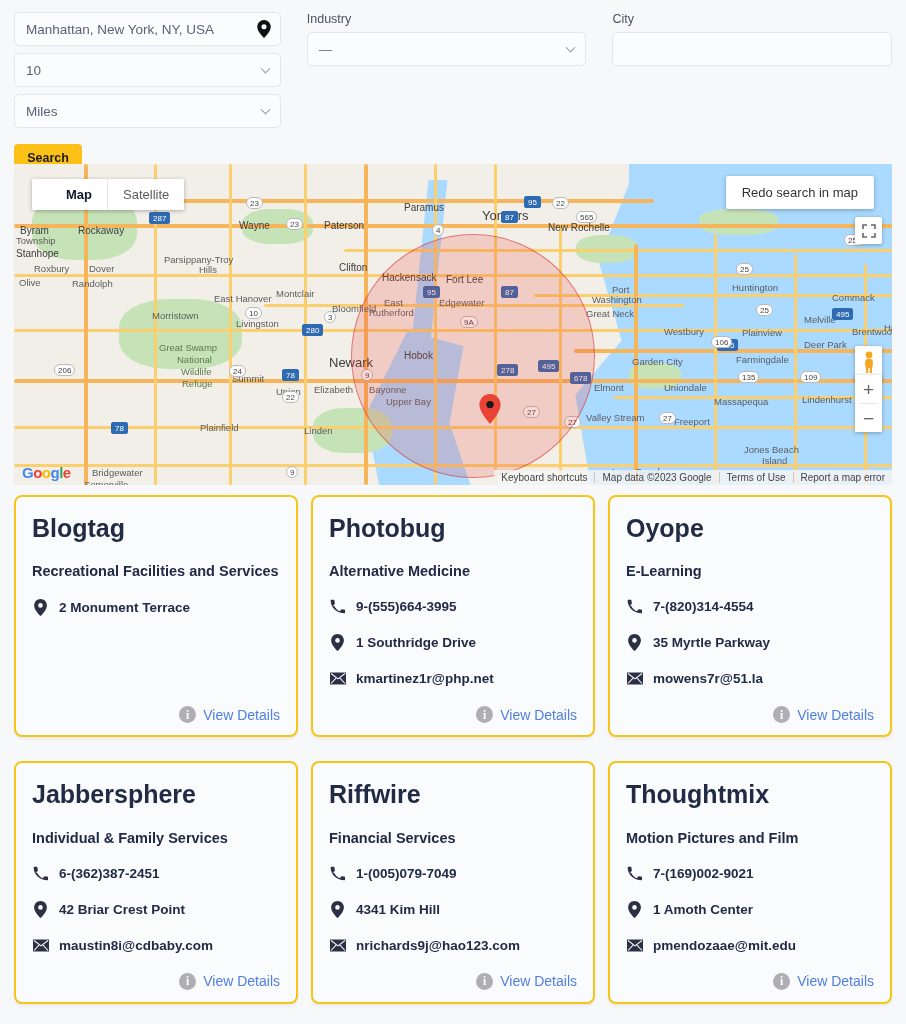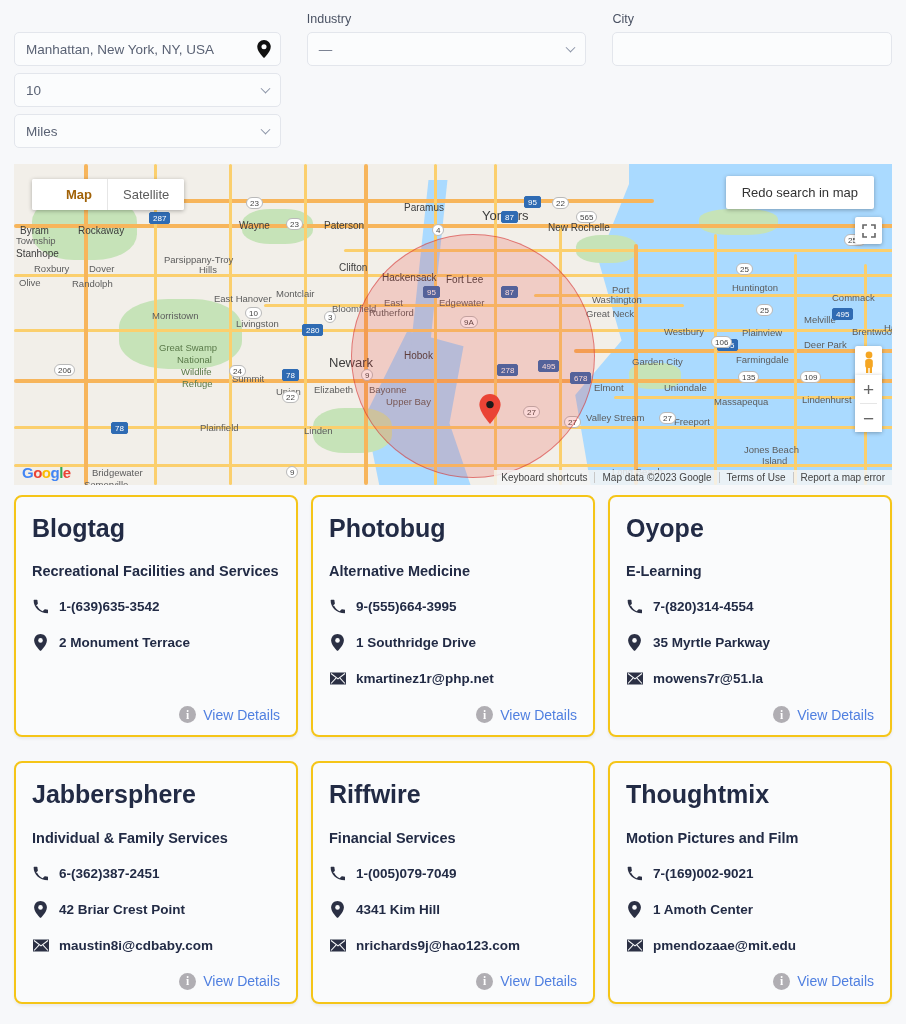--- a/index.html
+++ b/index.html
@@ -11,21 +11,21 @@
     overflow: hidden;
   }
 
   
   .search-form {
     position: relative;
     padding: 12px 14px 0 14px;
     height: 160px;
   }
   .form-cols { display: flex; gap: 26px; }
-  .col-left { width: 270px; display: flex; flex-direction: column; gap: 7px; margin-top: 20px; }
+  .col-left { width: 270px; display: flex; flex-direction: column; gap: 7px; }
   .col-mid  { width: 283px; }
   .col-right{ width: 283px; }
 
   .field {
     position: relative;
     height: 34px;
     border: 1px solid #e3e6ec;
     border-radius: 5px;
     background: #fbfcfd;
     display: flex;
@@ -131,21 +131,21 @@
     box-shadow: 0 1px 4px rgba(0,0,0,.3);
     border-radius: 2px;
     overflow: hidden;
   }
   .map-type-ctl button {
     border: none; background: #fff;
     font-size: 13px; padding: 8px 15px;
     font-family: "Liberation Sans", sans-serif;
     cursor: pointer; color: #5b5b5b;
   }
-  .map-type-ctl button.active { color: #a16207; font-weight: bold; padding-left: 34px; }
+  .map-type-ctl button.active { color: #0f172a; font-weight: bold; padding-left: 34px; }
   .map-type-ctl .sep { width: 1px; background: #e6e6e6; }
 
   .redo-btn {
     position: absolute; right: 18px; top: 12px;
     background: #fff; border: none; border-radius: 2px;
     box-shadow: 0 1px 4px rgba(0,0,0,.3);
     padding: 9px 16px; font-size: 13px; color: #333;
     cursor: pointer; font-family: "Liberation Sans", sans-serif;
   }
   .fullscreen-btn {
@@ -491,28 +491,20 @@
     </div>
 </div>
 
 <div class="cards-area">
   <div class="card-row" id="row1">
       <div class="card">
         <div class="card-title">Blogtag</div>
         <div class="card-industry">Recreational Facilities and Services</div>
         <div class="card-line">
           <span class="ic">
-            <svg width="15" height="15" viewBox="0 0 24 24" fill="#2b3044">
-              <path d="M6.6 10.8c1.9 3.8 5 6.8 8.8 8.8l2.9-2.9c.4-.4.9-.5 1.3-.3 1.4.5 3 .7 4.6.7.6 0 1 .5 1 1V22c0 .6-.4 1-1 1C10.4 23 1 13.6 1 2c0-.6.5-1 1-1h4.1c.6 0 1 .4 1 1 0 1.6.3 3.1.7 4.6.1.4 0 .9-.3 1.3l-2.9 2.9z"></path>
-            </svg>
-          </span>
-          <span>1-(639)635-3542</span>
-        </div>
-        <div class="card-line">
-          <span class="ic">
             <svg width="13" height="17" viewBox="0 0 24 32" fill="#2b3044">
               <path d="M12 0C5.4 0 0 5.4 0 12c0 9 12 20 12 20s12-11 12-20C24 5.4 18.6 0 12 0z"></path>
               <circle cx="12" cy="12" r="4.3" fill="#fafbfc"></circle>
             </svg>
           </span>
           <span>2 Monument Terrace</span>
         </div>
         <div class="card-foot">
           <span class="info-icon">i</span>
           <span class="view-details">View Details</span>

